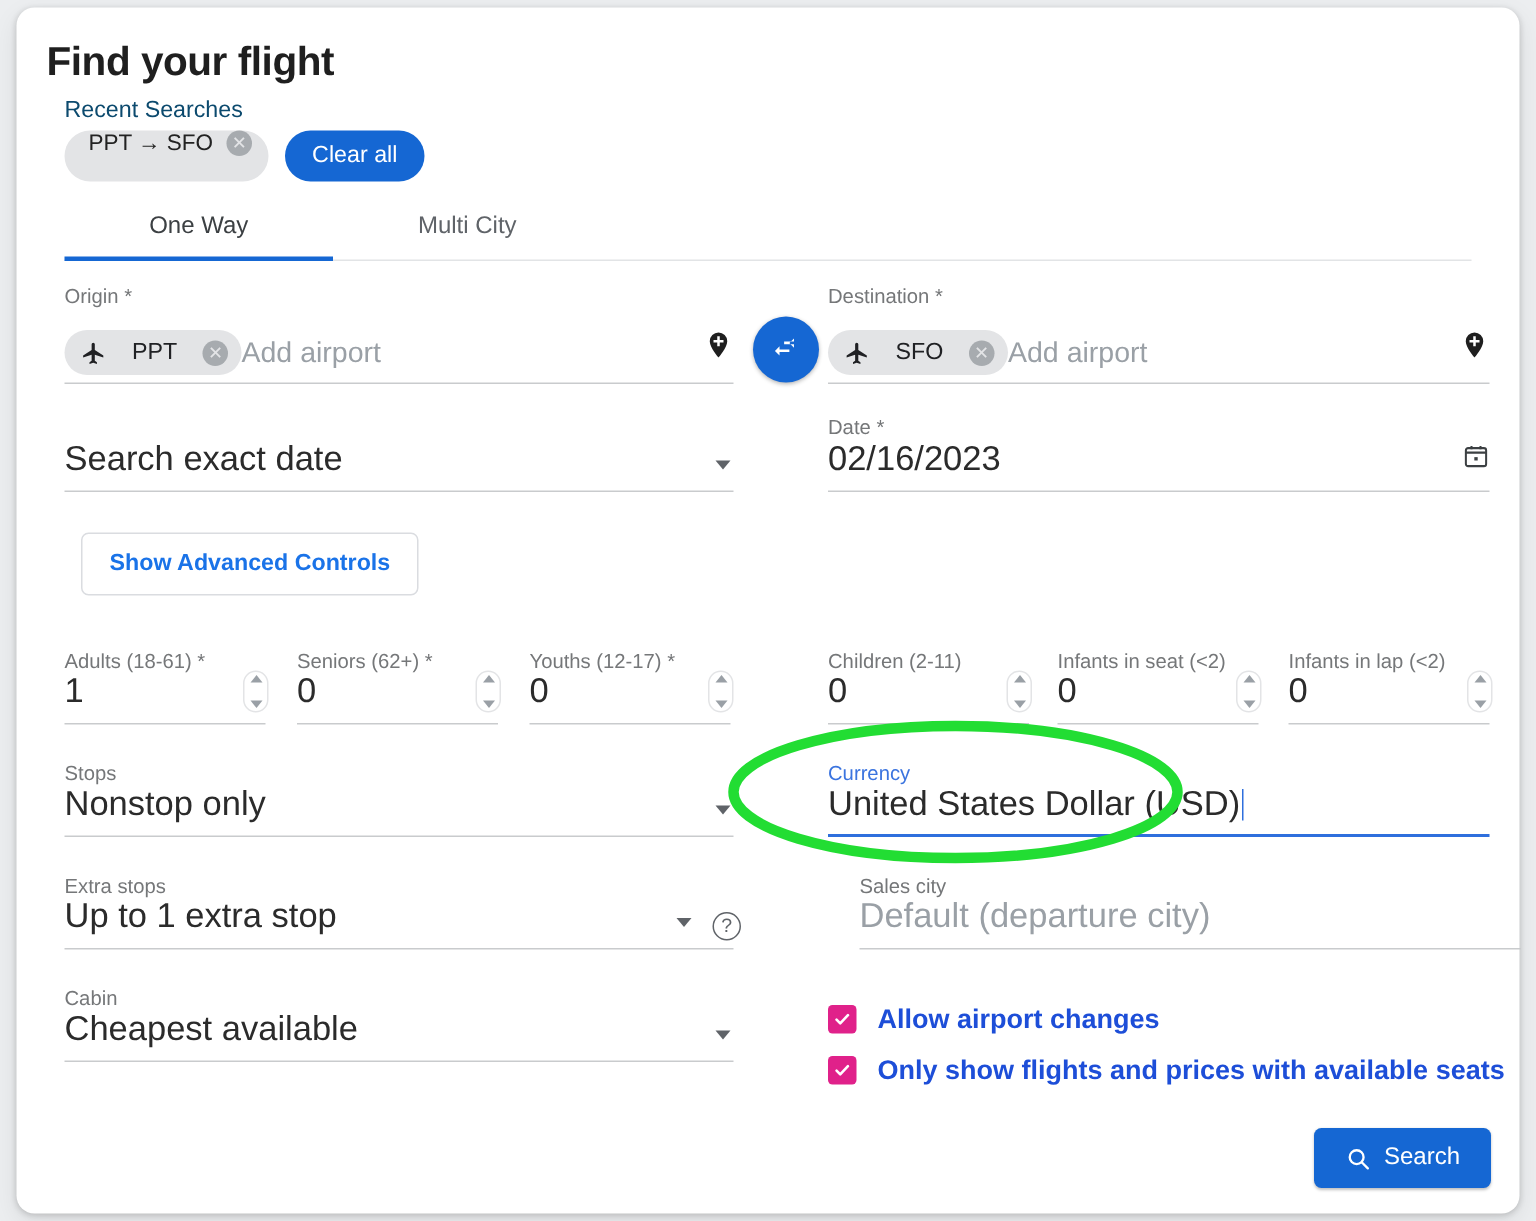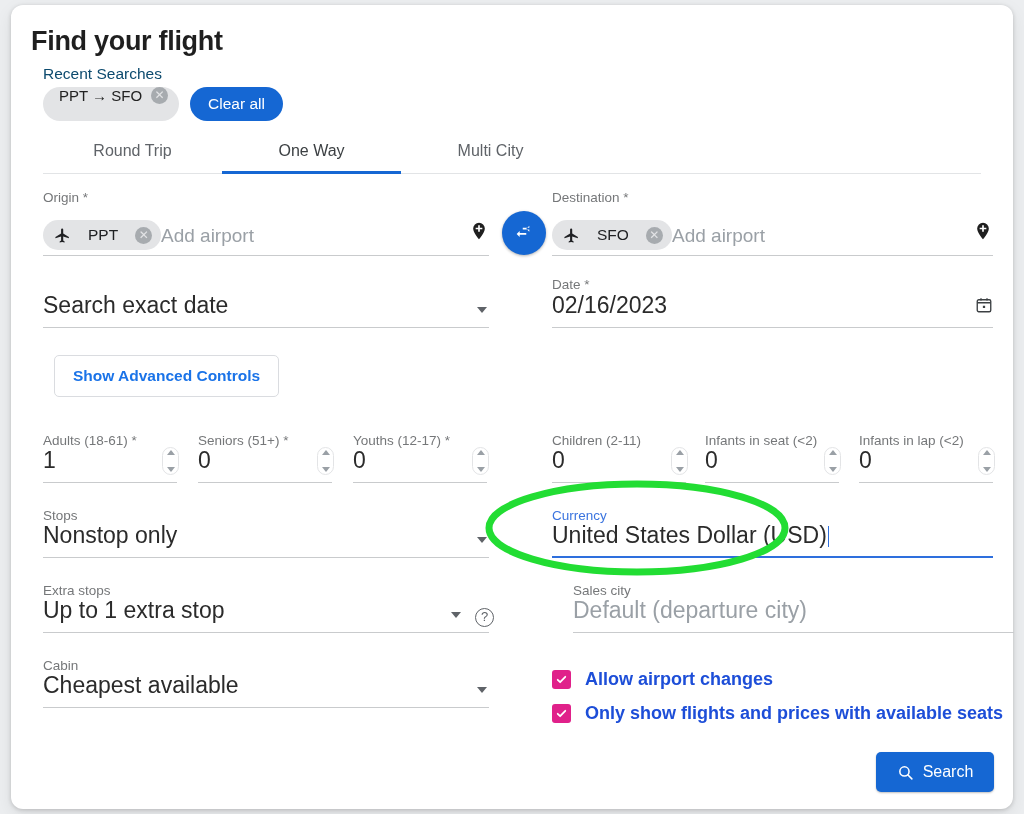--- a/index.html
+++ b/index.html
@@ -174,21 +174,20 @@
 
     <div class="chip-row">
       <div class="recent-chip">
         <span>PPT → SFO</span>
         <span class="chip-x">✕</span>
       </div>
       <button class="clear-all">Clear all</button>
     </div>
 
     <div class="tabs">
-      <div class="tab">Round Trip</div>
       <div class="tab active">One Way</div>
       <div class="tab">Multi City</div>
     </div>
 
     <div class="field" style="left:32px; top:185px; width:446px; height:66px;">
       <div class="f-label">Origin *</div>
       <div class="ap-chip">
         <svg width="17" height="17" viewBox="0 0 24 24" fill="#202124">
             <path d="M21 16v-2l-8-5V3.5A1.5 1.5 0 0 0 11.5 2 1.5 1.5 0 0 0 10 3.5V9l-8 5v2l8-2.5V19l-2 1.5V22l3.5-1 3.5 1v-1.5L13 19v-5.5z"></path>
           </svg>
@@ -253,21 +252,21 @@
       <div class="f-label">Adults (18-61) *</div>
       <div class="f-value">1</div>
       <div class="stepper-ring"></div>
       <div class="stepper">
           <span class="st-up"></span>
           <span class="st-dn"></span>
         </div>
       <div class="f-line"></div>
     </div>
     <div class="field" style="left:187px; top:428px; width:134px; height:50px;">
-      <div class="f-label">Seniors (51+) *</div>
+      <div class="f-label">Seniors (62+) *</div>
       <div class="f-value">0</div>
       <div class="stepper-ring"></div>
       <div class="stepper">
           <span class="st-up"></span>
           <span class="st-dn"></span>
         </div>
       <div class="f-line"></div>
     </div>
     <div class="field" style="left:342px; top:428px; width:134px; height:50px;">
       <div class="f-label">Youths (12-17) *</div>

